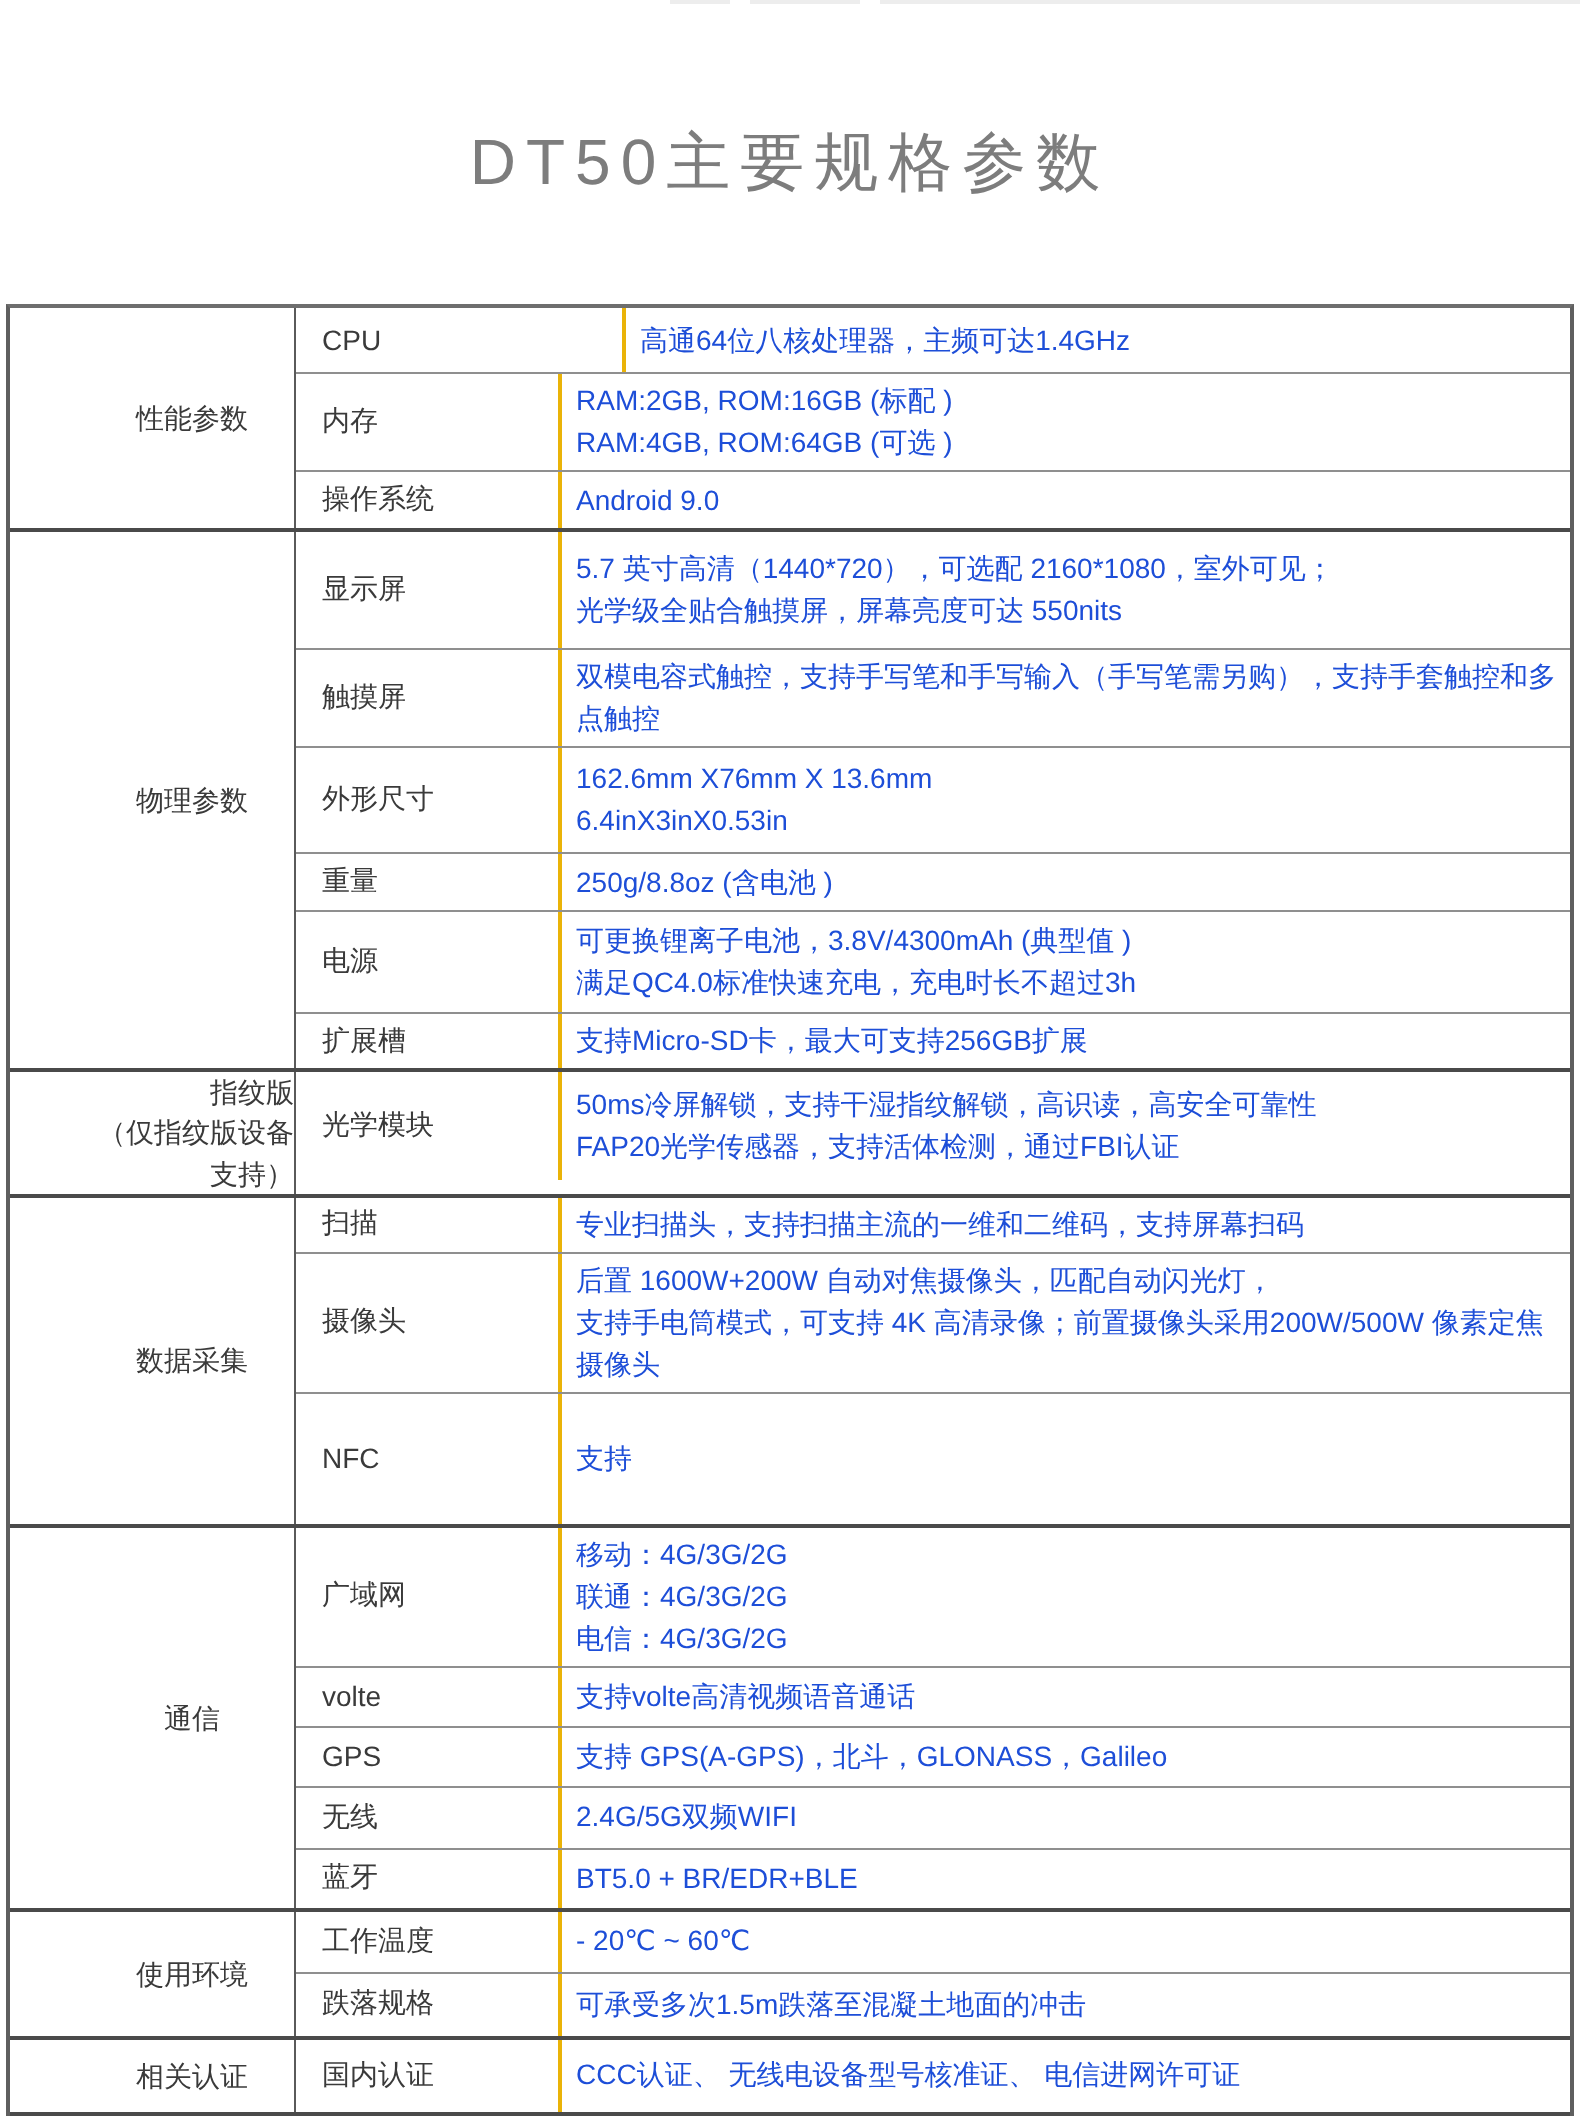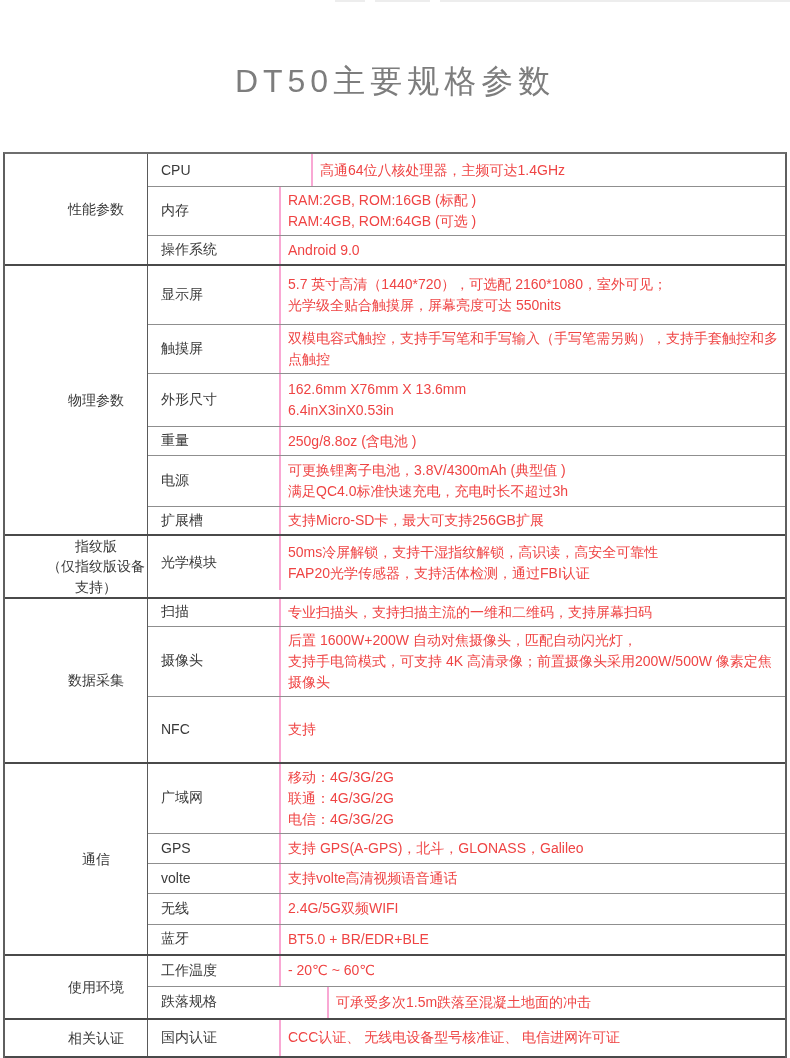--- a/index.html
+++ b/index.html
@@ -18,34 +18,34 @@
     position:absolute; left:3px; top:152px; width:784px;
     border-left:2px solid #5f5f5f; border-right:2px solid #5f5f5f;
     border-top:2px solid #6e6e6e;
     box-sizing:border-box; font-size:14px;
   }
   .group { display:flex; border-bottom:2px solid #4a4a4a; }
   .group.partial { border-bottom:none; height:16px; }
   .cat {
     flex:0 0 142px; width:142px; box-sizing:border-box;
     display:flex; align-items:center; justify-content:center;
-    text-align:center; white-space:pre-line; line-height:1.45; color:#3a3a3a;padding-left:40px;
+    text-align:right; white-space:pre-line; line-height:1.45; color:#3a3a3a;padding-left:40px;
   }
   .rows { flex:1; display:flex; flex-direction:column; border-left:1px solid #5a5a5a; min-width:0; }
   .row { display:flex; box-sizing:border-box; }
   .row + .row { border-top:1px solid #8f8f8f; }
   .label {
     flex:0 0 131px; width:131px; box-sizing:border-box; padding-left:13px;
     display:flex; align-items:center; color:#3a3a3a;
   }
   .value {
     flex:1; min-width:0; box-sizing:border-box;
-    border-left:2px solid #f9a8d4; padding:3px 6px 3px 7px;
+    border-left:2px solid #eab308; padding:3px 6px 3px 7px;
     display:flex; align-items:center;
-    white-space:pre-line; line-height:1.5; color:#ef4444;
+    white-space:pre-line; line-height:1.5; color:#1d4ed8;
   }
 </style>
 </head>
 <body>
 
 <div class="page">
   <div class="top-artifact" style="left:335px;width:30px;"></div>
   <div class="top-artifact" style="left:375px;width:55px;"></div>
   <div class="top-artifact" style="left:440px;width:350px;"></div>
 
@@ -134,45 +134,45 @@
       <div class="group">
         <div class="cat">通信</div>
         <div class="rows">
           <div class="row" style="min-height: 66px;">
             <div class="label">广域网</div>
             <div class="value">移动：4G/3G/2G
 联通：4G/3G/2G
 电信：4G/3G/2G</div>
           </div>
           <div class="row" style="min-height: 30px;">
+            <div class="label">volte</div>
+            <div class="value">支持volte高清视频语音通话</div>
+          </div>
+          <div class="row" style="min-height: 30px;">
             <div class="label">GPS</div>
             <div class="value">支持 GPS(A-GPS)，北斗，GLONASS，Galileo</div>
-          </div>
-          <div class="row" style="min-height: 30px;">
-            <div class="label">volte</div>
-            <div class="value">支持volte高清视频语音通话</div>
           </div>
           <div class="row" style="min-height: 31px;">
             <div class="label">无线</div>
             <div class="value">2.4G/5G双频WIFI</div>
           </div>
           <div class="row" style="min-height: 30px;">
             <div class="label">蓝牙</div>
             <div class="value">BT5.0 + BR/EDR+BLE</div>
           </div>
         </div>
       </div>
       <div class="group">
         <div class="cat">使用环境</div>
         <div class="rows">
           <div class="row" style="min-height: 30px; justify-content: center;">
             <div class="label">工作温度</div>
             <div class="value">- 20℃ ~ 60℃</div>
           </div>
-          <div class="row" style="min-height: 32px; gap: 48px;">
+          <div class="row" style="min-height: 32px;">
             <div class="label">跌落规格</div>
             <div class="value">可承受多次1.5m跌落至混凝土地面的冲击</div>
           </div>
         </div>
       </div>
       <div class="group">
         <div class="cat">相关认证</div>
         <div class="rows">
           <div class="row" style="min-height: 36px;">
             <div class="label">国内认证</div>

